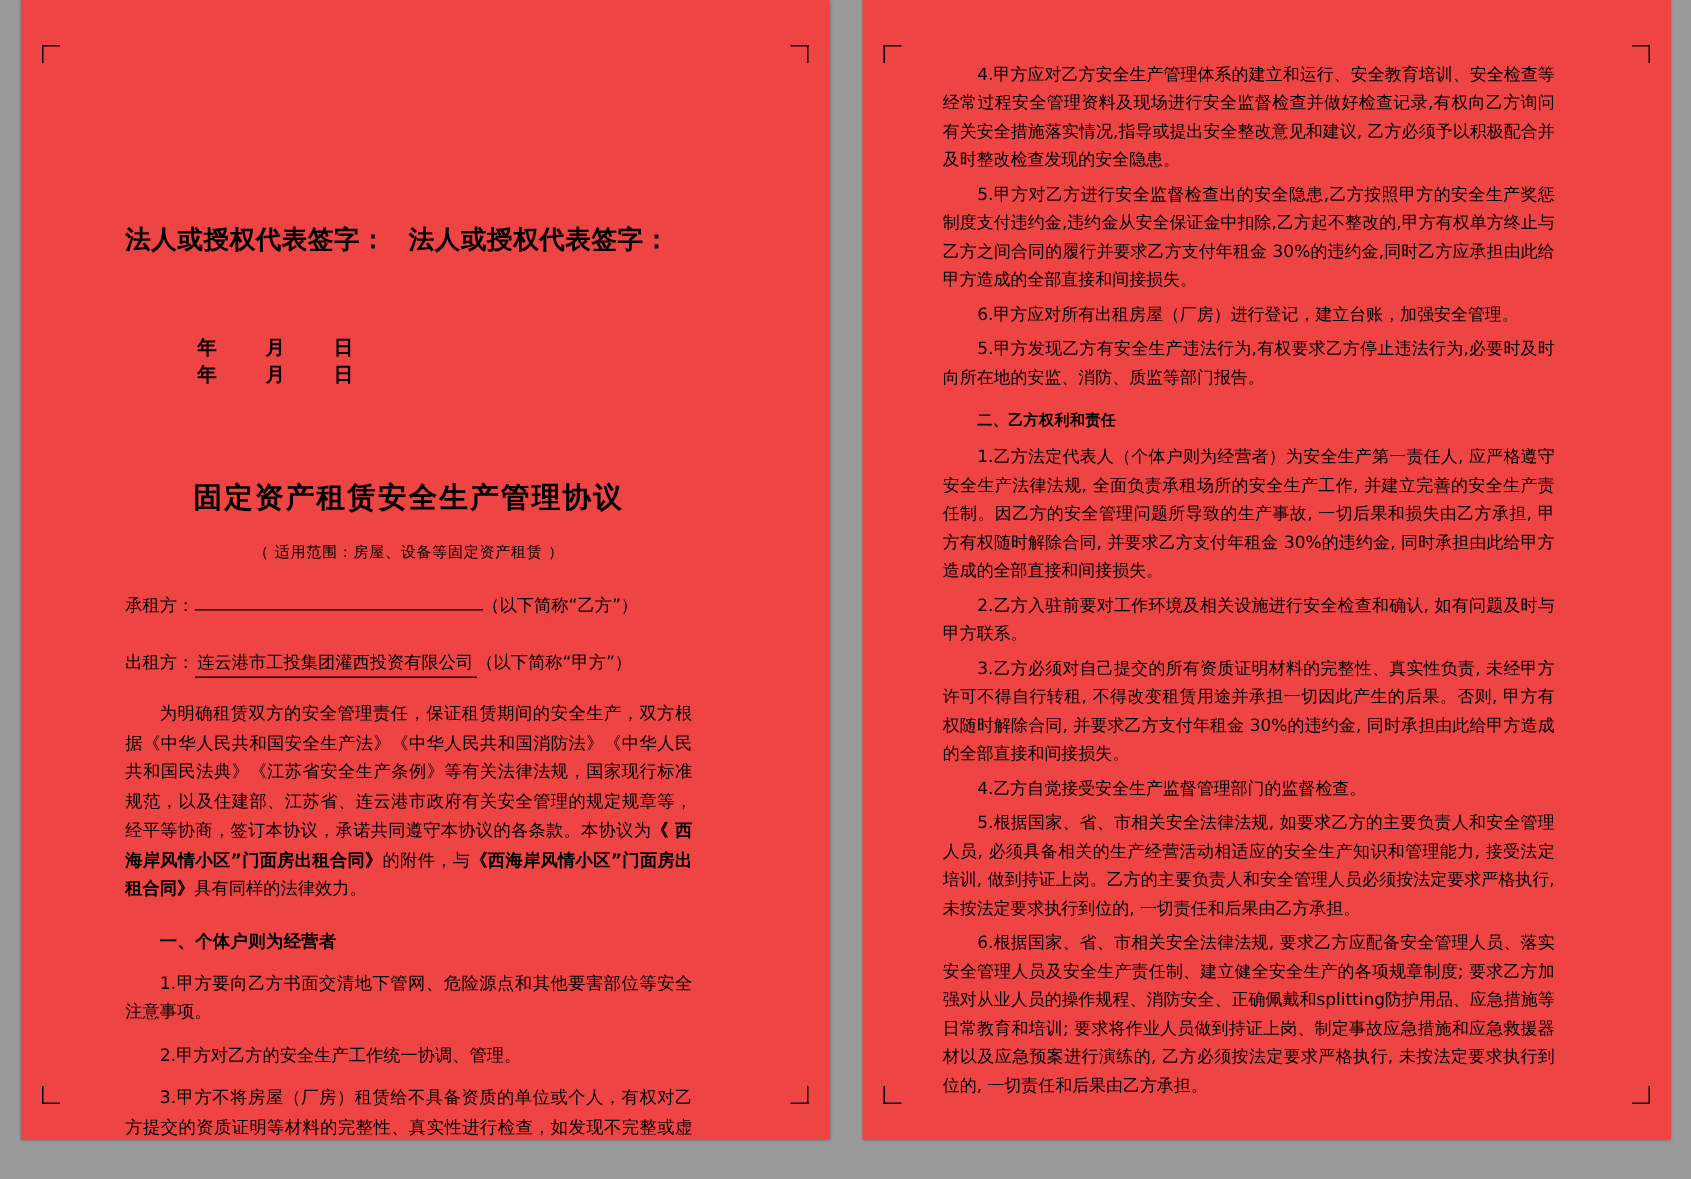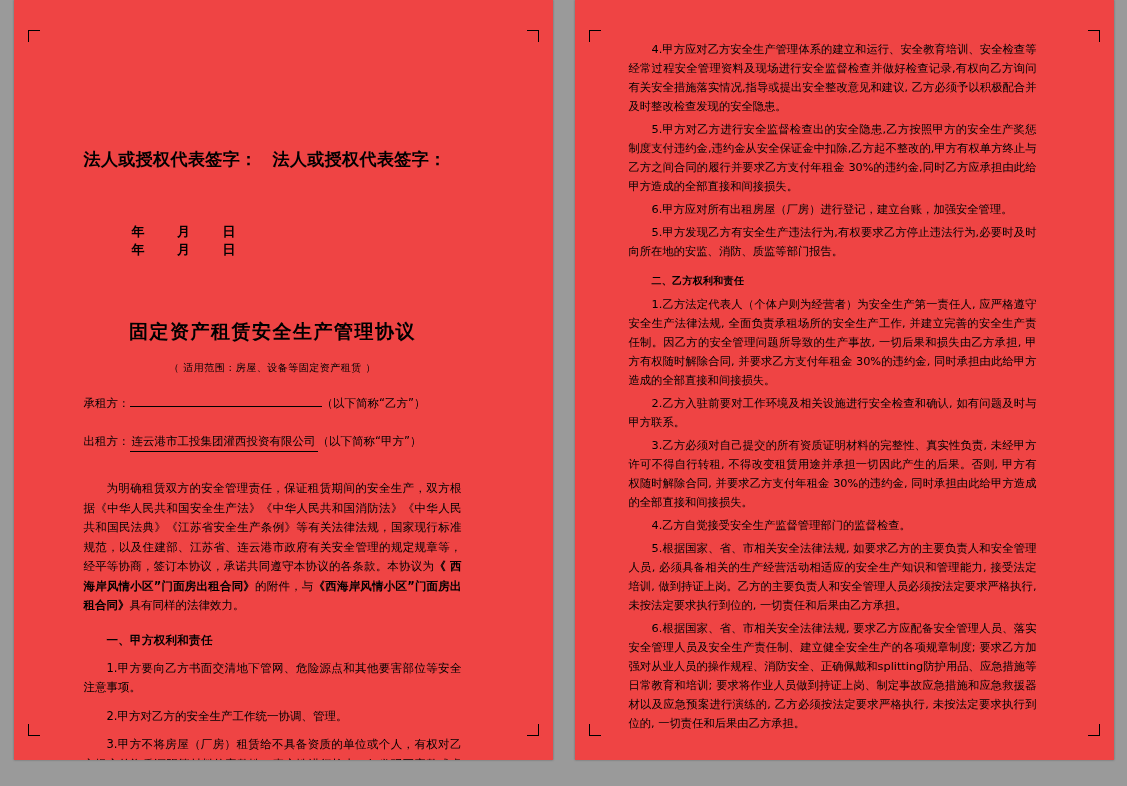--- a/index.html
+++ b/index.html
@@ -102,21 +102,21 @@
     border-bottom: 1px solid #000;
     display: inline-block;
     min-width: 178px;
     text-align: center;
     padding: 0 2px;
   }
   .field-line .uline.blank {
     min-width: 188px;
   }
   .para {
-    margin-top: 27px;
+    margin-top: 14px;
     font-size: 11.5px;
     line-height: 19.5px;
     text-align: justify;
     text-indent: 23px;
   }
   .bold { font-weight: bold; }
   .heading {
     margin-top: 14px;
     font-size: 11.5px;
     font-weight: bold;
@@ -166,21 +166,21 @@
       <div class="field-line">
         <span>承租方：</span><span class="uline blank"></span><span>（以下简称“乙方”）</span>
       </div>
 
       <div class="field-line">
         <span>出租方：</span><span class="uline">连云港市工投集团灌西投资有限公司</span><span>（以下简称“甲方”）</span>
       </div>
 
       <div class="para"><span>为明确租赁双方的安全管理责任，保证租赁期间的安全生产，双方根据《中华人民共和国安全生产法》《中华人民共和国消防法》《中华人民共和国民法典》《江苏省安全生产条例》等有关法律法规，国家现行标准规范，以及住建部、江苏省、连云港市政府有关安全管理的规定规章等，经平等协商，签订本协议，承诺共同遵守本协议的各条款。本协议为</span><span class="bold">《 西海岸风情小区”门面房出租合同》</span><span>的附件，与</span><span class="bold">《西海岸风情小区”门面房出租合同》</span><span>具有同样的法律效力。</span></div>
 
-      <div class="heading">一、甲方权利和责任</div>
+      <div class="heading">一、个体户则为经营者</div>
 
       <div class="item">1.甲方要向乙方书面交清地下管网、危险源点和其他要害部位等安全注意事项。</div>
       <div class="item">2.甲方对乙方的安全生产工作统一协调、管理。</div>
       <div class="item">3.甲方不将房屋（厂房）租赁给不具备资质的单位或个人，有权对乙方提交的资质证明等材料的完整性、真实性进行检查，如发现不完整或虚假，甲方有权单方终止与乙方之间合同的履行并要求乙方支付年租金 30%的违约金,同时承担由此给甲方造成的全部直接和间接损失。</div>
 
     </div>
   </div>
 
   <div class="page page-right">
     <div class="mark tl"></div>

